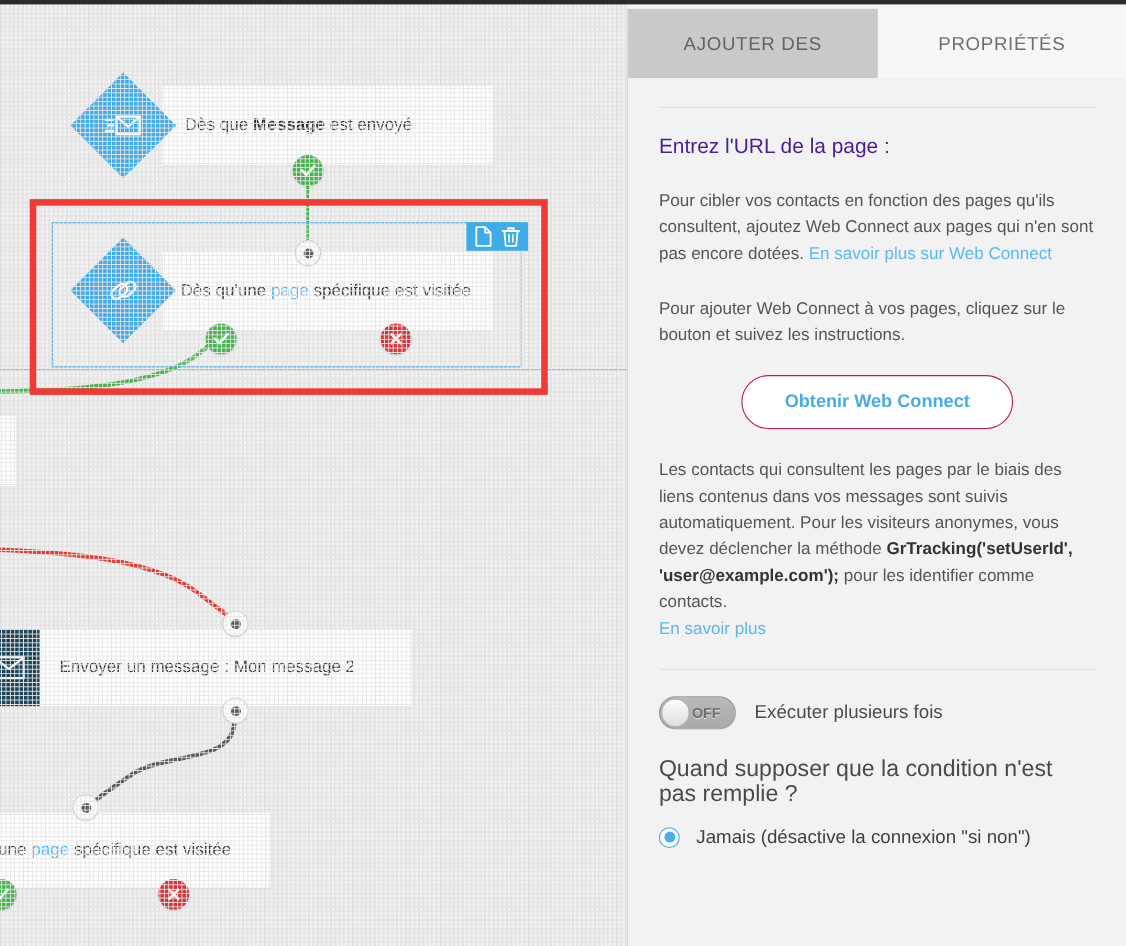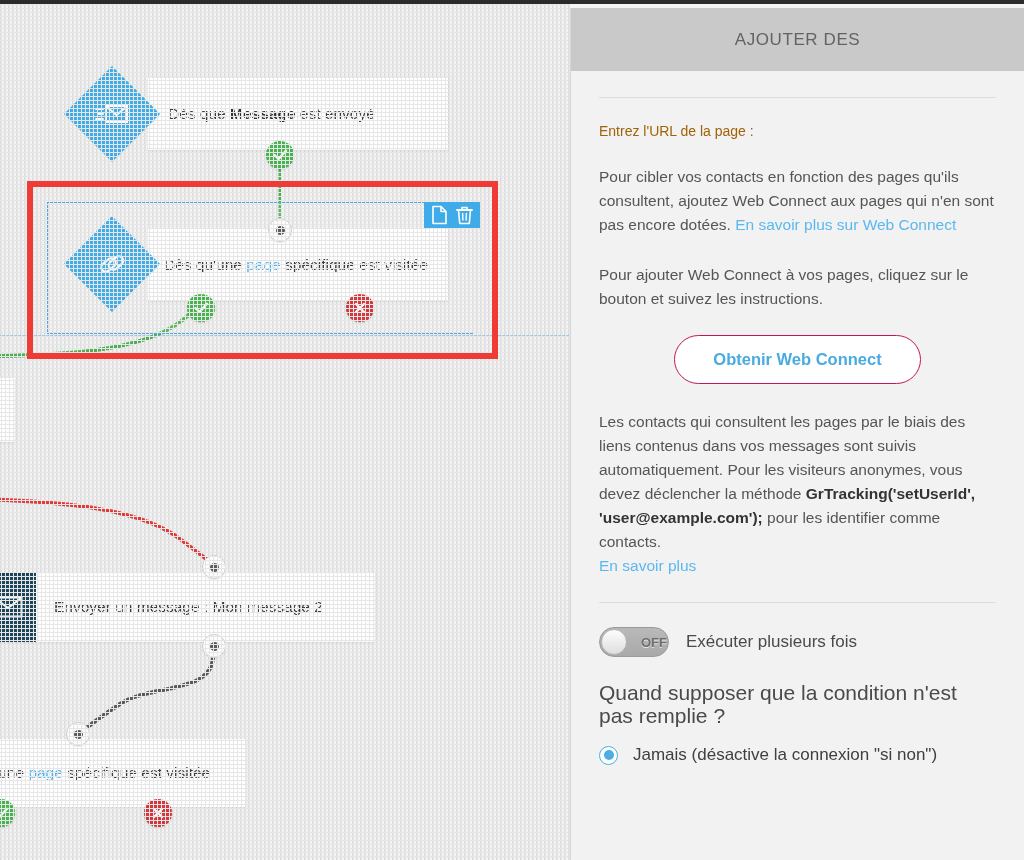--- a/index.html
+++ b/index.html
@@ -171,22 +171,22 @@
     background: #c9c9c9;
     color: #636363;
   }
   .panel-body { padding: 0 28px; }
   .divider {
     height: 1px;
     background: #dedede;
     margin: 26px 0 0 0;
   }
   .field-label {
-    font-size: 14px;
-    color: #a16207;
+    font-size: 19px;
+    color: #4c1d95;
     margin: 25px 0 12px 0;
   }
   .url-input {
     width: 100%;
     height: 40px;
     border: none;
     background: #ffffff;
     padding: 0 16px;
     font-size: 16px;
     color: #3d3d3d;
@@ -236,21 +236,21 @@
     cursor: pointer;
   }
   .toggle .knob {
     position: absolute; left: 1px; top: 1px;
     width: 26px; height: 26px; border-radius: 50%;
     background: linear-gradient(#fdfdfd, #dedede);
     border: 1px solid #b5b5b5;
   }
   .toggle .state {
     font-size: 13px; font-weight: bold; color: #6e6e6e;
-    padding-right: 1px;
+    padding-right: 13px;
     text-shadow: 0 1px 0 rgba(255,255,255,0.7);
   }
   .toggle-label { font-size: 17px; color: #4a4a4a; }
   .question {
     font-size: 21px; color: #4a4a4a;
     line-height: 23px;
     margin-top: 24px;
   }
   .radio-row {
     display: flex; align-items: center;
@@ -390,20 +390,21 @@
         </svg>
       </div>
 
     </div>
   </div>
 
   <div class="panel">
 
     <div class="tabs">
       <div class="tab active">AJOUTER DES</div>
+      <div class="tab">PROPRIÉTÉS</div>
     </div>
 
     <div class="panel-body">
 
       <div class="divider"></div>
 
       <div class="field-label">Entrez l'URL de la page :</div>
 
 
       <p class="para">

